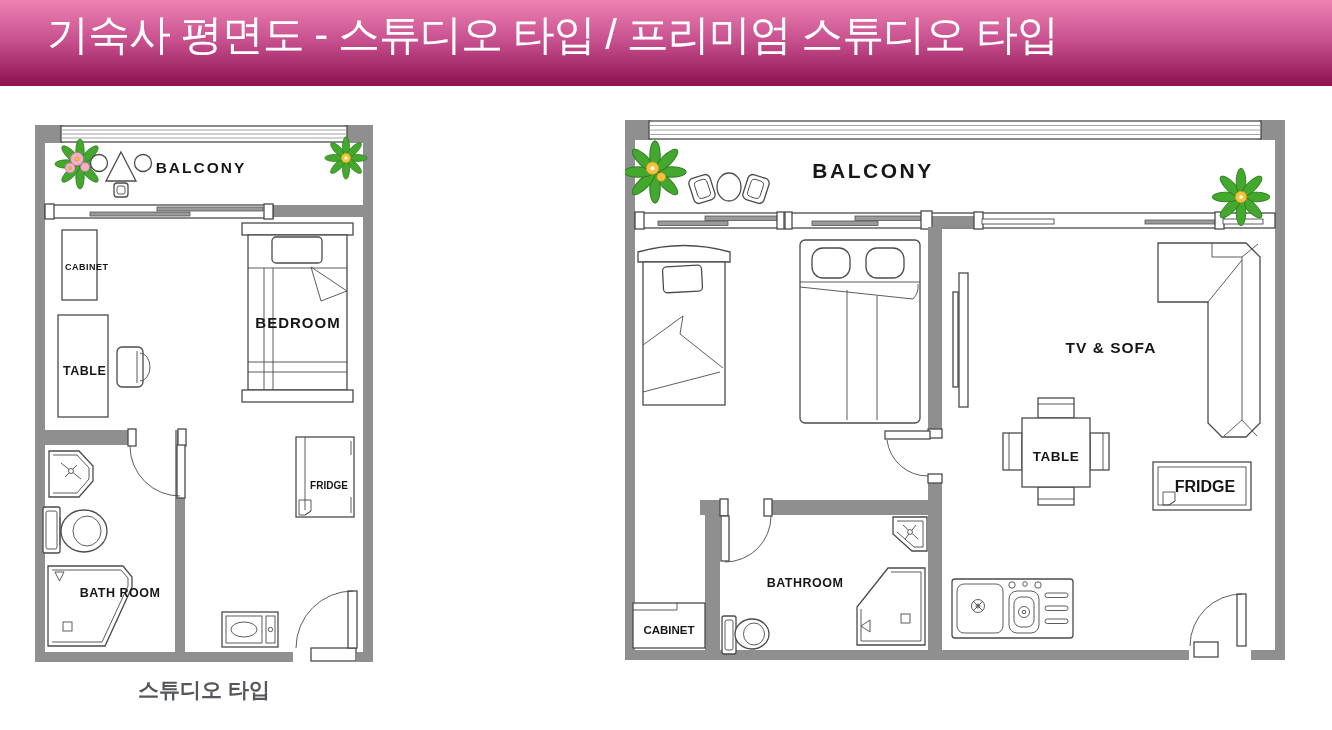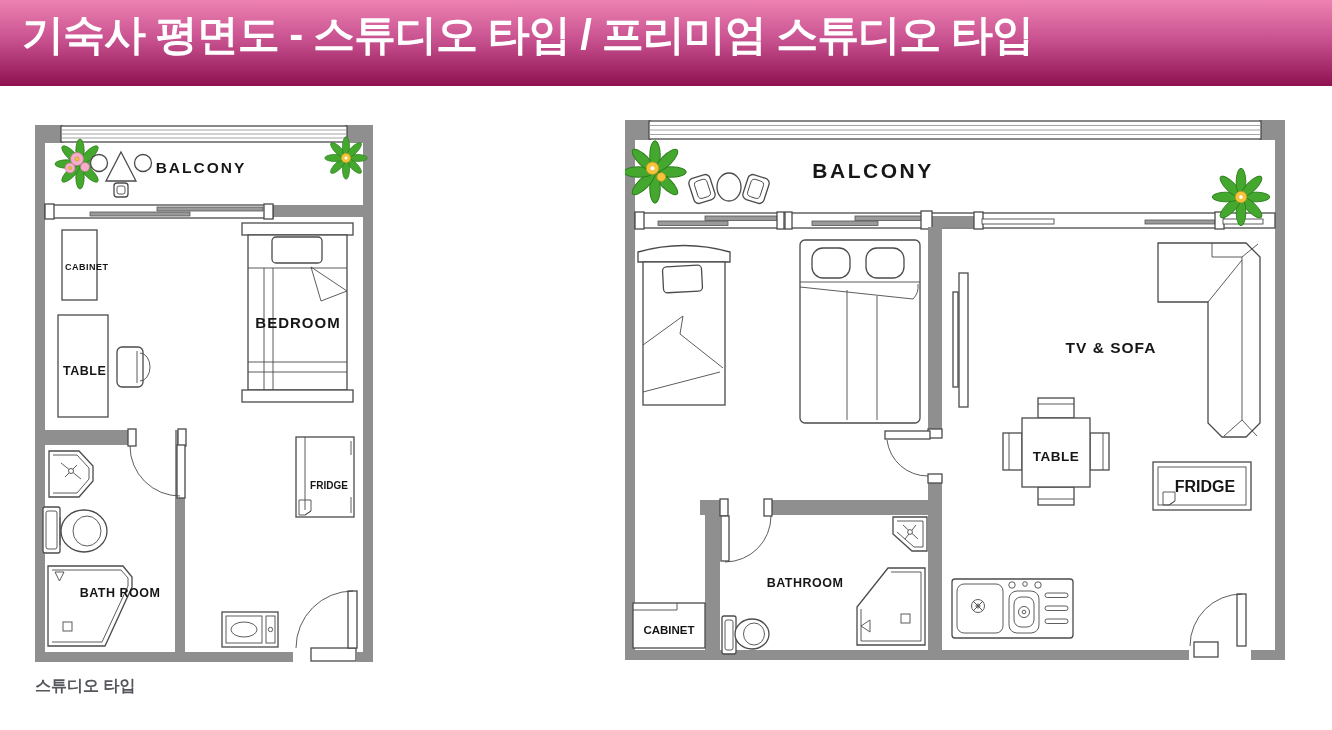--- a/index.html
+++ b/index.html
@@ -6,26 +6,26 @@
     --banner-top:#ee82b2; --banner-mid:#c64f8e; --banner-bottom:#8e1150;
     --wall:#8f8f8f; --line:#4b4b4b; --caption-text:#54565b; --bar-fill:#9a9a9a;
     --plant-green:#44a82e; --plant-green-dark:#2a7d1a;
     --flower-pink:#f4aec9; --flower-yellow:#f6c33c;
   }
   html,body{margin:0;padding:0;background:#fff;}
   #stage{position:relative;width:1332px;height:730px;background:#fff;overflow:hidden;
          font-family:"Liberation Sans",sans-serif;}
   header{position:absolute;left:0;top:0;width:1332px;height:86px;
          background:linear-gradient(180deg,var(--banner-top) 0%,var(--banner-mid) 48%,var(--banner-bottom) 100%);}
-  header h1{margin:0;padding:12px 0 0 22px;font-size:42px;line-height:1.1;font-weight:700;
+  header h1{margin:0;padding:12px 0 0 47px;font-size:42px;line-height:1.1;font-weight:400;
             color:#ffffff;letter-spacing:-1px;white-space:nowrap;}
   .plan{position:absolute;}
   #plan-left{left:35px;top:125px;}
   #plan-right{left:625px;top:120px;}
-  .caption{position:absolute;top:676px;font-size:16px;font-weight:700;
+  .caption{position:absolute;top:676px;text-align:center;font-size:21px;font-weight:700;
            color:var(--caption-text);}
   #cap-left{left:35px;width:338px;}
   #cap-right{left:625px;width:660px;padding-left:46px;box-sizing:border-box;}
   
   .w{fill:var(--wall);}
   .f{fill:#ffffff;stroke:var(--line);stroke-width:1.3;}
   .s{fill:none;stroke:var(--line);stroke-width:1.3;}
   .t{stroke-width:0.9;}
   .win{stroke:#9a9a9a;stroke-width:0.9;fill:none;}
   .bar{fill:var(--bar-fill);stroke:#555555;stroke-width:0.8;}

